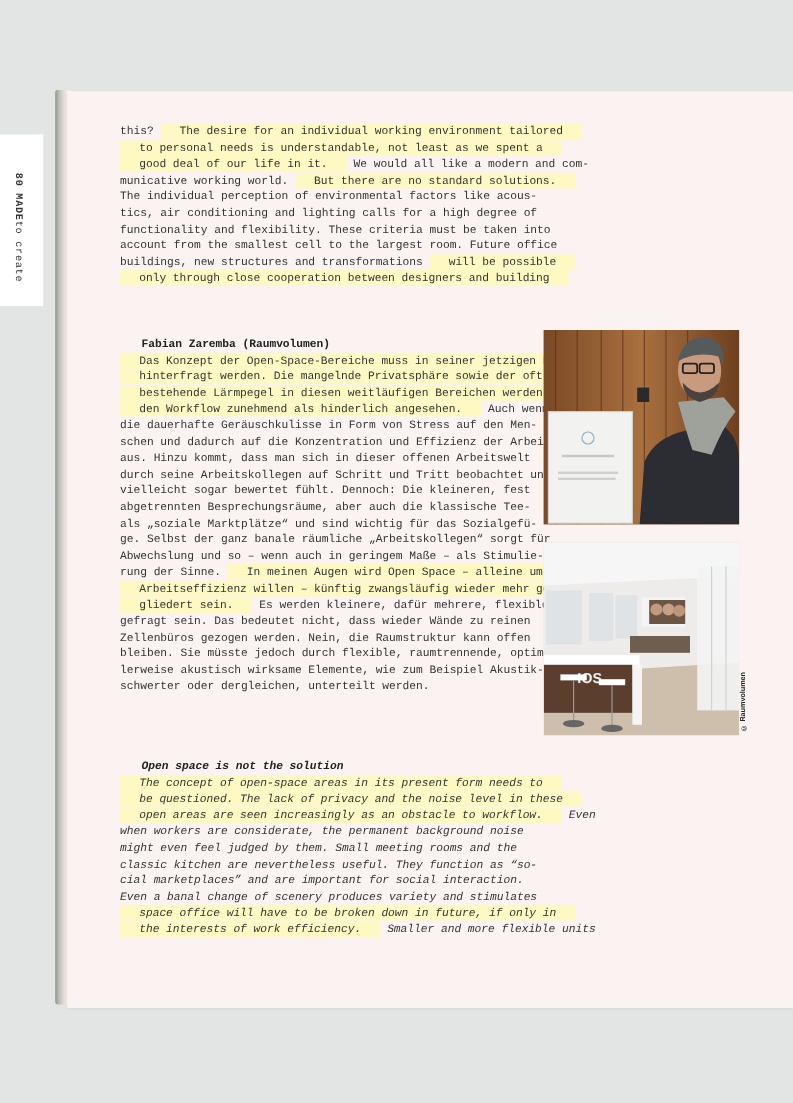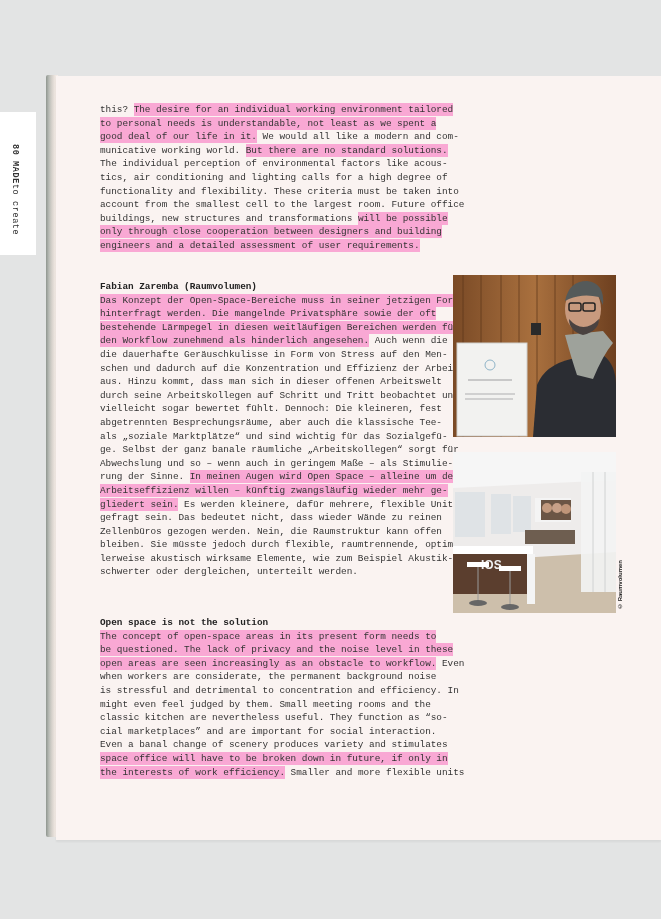--- a/index.html
+++ b/index.html
@@ -28,22 +28,22 @@
     position: absolute; left: 56px; top: 76px; width: 605px; height: 764px;
     background: #faf3f1;
     box-shadow: 0 2px 2px rgba(0,0,0,0.05);
   }
   .text-block {
     position: absolute; left: 100px;
     font-size: 9.4px; line-height: 13.6px; color: #333;
     letter-spacing: -0.02px; white-space: nowrap;
   }
   .line { display: block; height: 13.6px; }
-  .hl { background: #f9a8d4; padding: 1px 0; }
-  .bold { font-weight: bold; color: #222; }
+  .hl { background: #fef9c3; padding: 1px 16px; }
+  .bold { font-weight: bold; color: #222; margin-left: 18px; }
   .photo {
     position: absolute; left: 453px; width: 163px; overflow: hidden;
   }
   .photo-portrait { top: 275px; height: 162px; background: #8a5a34; }
   .photo-office { top: 452px; height: 161px; background: #ece9e6; }
   .credit {
     position: absolute; left: 617px; top: 560px;
     writing-mode: vertical-rl; transform: rotate(180deg);
     font-size: 6px; font-family: "Liberation Sans", sans-serif; color: #222; font-weight: bold;
     white-space: nowrap;
@@ -65,21 +65,20 @@
     <span class="line"><span>this? </span><span class="hl">The desire for an individual working environment tailored </span></span>
     <span class="line"><span class="hl">to personal needs is understandable, not least as we spent a </span></span>
     <span class="line"><span class="hl">good deal of our life in it.</span><span> We would all like a modern and com-</span></span>
     <span class="line"><span>municative working world. </span><span class="hl">But there are no standard solutions.</span></span>
     <span class="line"><span>The individual perception of environmental factors like acous-</span></span>
     <span class="line"><span>tics, air conditioning and lighting calls for a high degree of</span></span>
     <span class="line"><span>functionality and flexibility. These criteria must be taken into</span></span>
     <span class="line"><span>account from the smallest cell to the largest room. Future office</span></span>
     <span class="line"><span>buildings, new structures and transformations </span><span class="hl">will be possible </span></span>
     <span class="line"><span class="hl">only through close cooperation between designers and building </span></span>
-    <span class="line"><span class="hl">engineers and a detailed assessment of user requirements.</span></span>
   </div>
 
 <div class="text-block" style="top:280px;">
   <span class="line bold">Fabian Zaremba (Raumvolumen)</span>
   <div>
       <span class="line"><span class="hl">Das Konzept der Open-Space-Bereiche muss in seiner jetzigen Form</span></span>
       <span class="line"><span class="hl">hinterfragt werden. Die mangelnde Privatsphäre sowie der oft </span></span>
       <span class="line"><span class="hl">bestehende Lärmpegel in diesen weitläufigen Bereichen werden für</span></span>
       <span class="line"><span class="hl">den Workflow zunehmend als hinderlich angesehen.</span><span> Auch wenn die</span></span>
       <span class="line"><span>die dauerhafte Geräuschkulisse in Form von Stress auf den Men-</span></span>
@@ -95,28 +94,27 @@
       <span class="line"><span class="hl">Arbeitseffizienz willen – künftig zwangsläufig wieder mehr ge-</span></span>
       <span class="line"><span class="hl">gliedert sein.</span><span> Es werden kleinere, dafür mehrere, flexible Units</span></span>
       <span class="line"><span>gefragt sein. Das bedeutet nicht, dass wieder Wände zu reinen</span></span>
       <span class="line"><span>Zellenbüros gezogen werden. Nein, die Raumstruktur kann offen</span></span>
       <span class="line"><span>bleiben. Sie müsste jedoch durch flexible, raumtrennende, optima-</span></span>
       <span class="line"><span>lerweise akustisch wirksame Elemente, wie zum Beispiel Akustik-</span></span>
       <span class="line"><span>schwerter oder dergleichen, unterteilt werden.</span></span>
     </div>
 </div>
 
-<div class="text-block" style="top:616px;">
+<div class="text-block" style="top:632px;font-style:italic;">
   <span class="line bold" style="font-weight:bold;">Open space is not the solution</span>
   <div>
       <span class="line"><span class="hl">The concept of open-space areas in its present form needs to </span></span>
       <span class="line"><span class="hl">be questioned. The lack of privacy and the noise level in these </span></span>
       <span class="line"><span class="hl">open areas are seen increasingly as an obstacle to workflow.</span><span> Even</span></span>
       <span class="line"><span>when workers are considerate, the permanent background noise</span></span>
-      <span class="line"><span>is stressful and detrimental to concentration and efficiency. In</span></span>
       <span class="line"><span>might even feel judged by them. Small meeting rooms and the</span></span>
       <span class="line"><span>classic kitchen are nevertheless useful. They function as “so-</span></span>
       <span class="line"><span>cial marketplaces” and are important for social interaction.</span></span>
       <span class="line"><span>Even a banal change of scenery produces variety and stimulates</span></span>
       <span class="line"><span class="hl">space office will have to be broken down in future, if only in </span></span>
       <span class="line"><span class="hl">the interests of work efficiency.</span><span> Smaller and more flexible units</span></span>
     </div>
 </div>
 
 <div class="photo photo-portrait">

